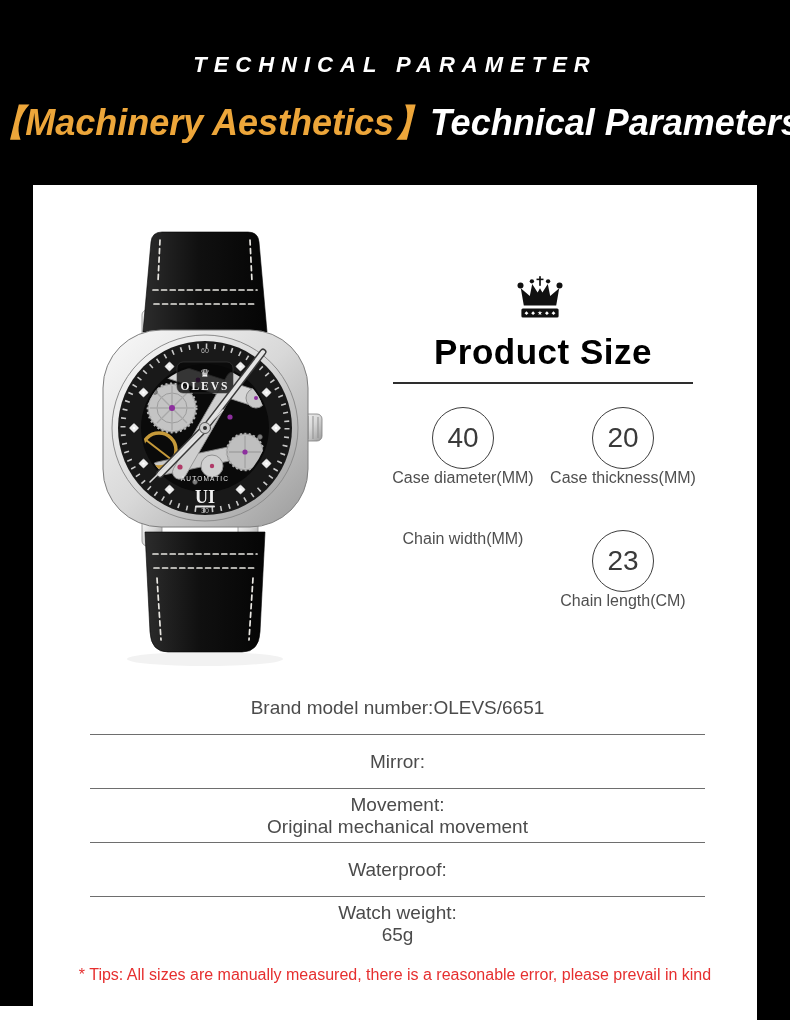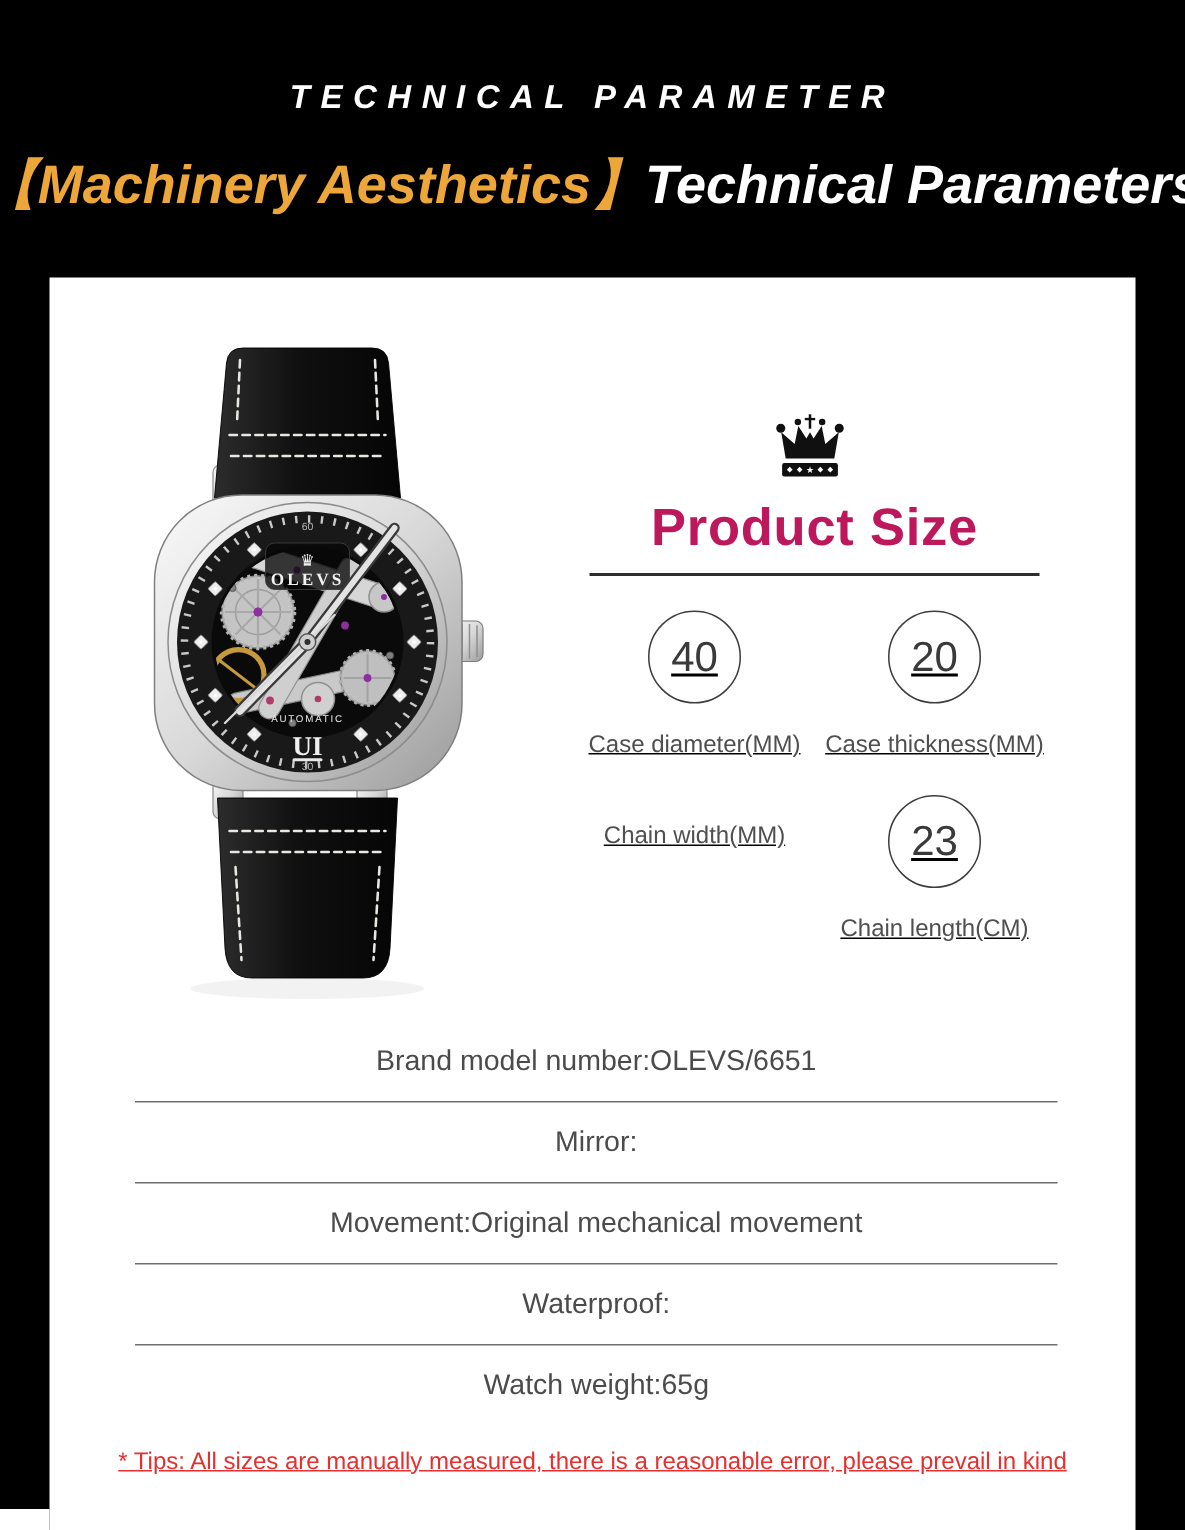--- a/index.html
+++ b/index.html
@@ -26,45 +26,45 @@
     position:absolute;left:33px;top:185px;width:724px;height:835px;
     background:#fff;
   }
   .corner-notch{position:absolute;left:0;top:1006px;width:33px;height:14px;background:#fff;}
   
   .watch-svg{position:absolute;left:27px;top:27px;width:280px;height:460px;}
   
   .crown-box{position:absolute;left:477px;top:86px;width:60px;height:56px;}
   .size-heading{
     position:absolute;left:340px;top:147px;width:340px;text-align:center;
-    font-size:35px;font-weight:700;color:#be185d;letter-spacing:.5px;
+    font-size:35px;font-weight:700;color:#000000;letter-spacing:.5px;
   }
   .size-underline{position:absolute;left:360px;top:197px;width:300px;height:2px;background:#2e2e2e;}
   .metric-row{position:absolute;left:350px;width:320px;display:flex;}
   .metric-row.row1{top:222px;}
   .metric-row.row2{top:345px;}
-  .metric{width:160px;display:flex;flex-direction:column;align-items:center;text-decoration:underline;}
+  .metric{width:160px;display:flex;flex-direction:column;align-items:center;}
   .metric-circle{
     width:62px;height:62px;border:1.6px solid #3d3d3d;border-radius:50%;
     display:flex;align-items:center;justify-content:center;
     font-size:28px;color:#3a3a3a;box-sizing:border-box;
   }
-  .metric-label{margin-top:19px;font-size:16px;color:#4f4f4f;white-space:nowrap;}
+  .metric-label{margin-top:0;font-size:16px;color:#4f4f4f;white-space:nowrap;}
   
   .spec-table{position:absolute;left:57px;top:496px;width:615px;}
   .spec-row{
     height:53px;display:flex;justify-content:center;align-items:center;
     font-size:19px;color:#4b4b4b;
   }
-  .spec-row + .spec-row{border-top:1px solid #6e6e6e;}
+  .spec-row + .spec-row{border-top:1px solid #6e6e6e;flex-direction:column;}
   .spec-value{text-align:right;}
   
   .tips{
     position:absolute;left:0;top:781px;width:724px;text-align:center;
-    font-size:16px;color:#e62f2f;white-space:nowrap;text-decoration:underline;
+    font-size:16px;color:#e62f2f;white-space:nowrap;
   }
 </style>
 </head>
 <body>
 
 <div class="eyebrow">TECHNICAL PARAMETER</div>
 <div class="headline">
   <span class="hl-orange">【Machinery Aesthetics】</span>
   <span class="hl-white">Technical Parameters</span>
 </div>

